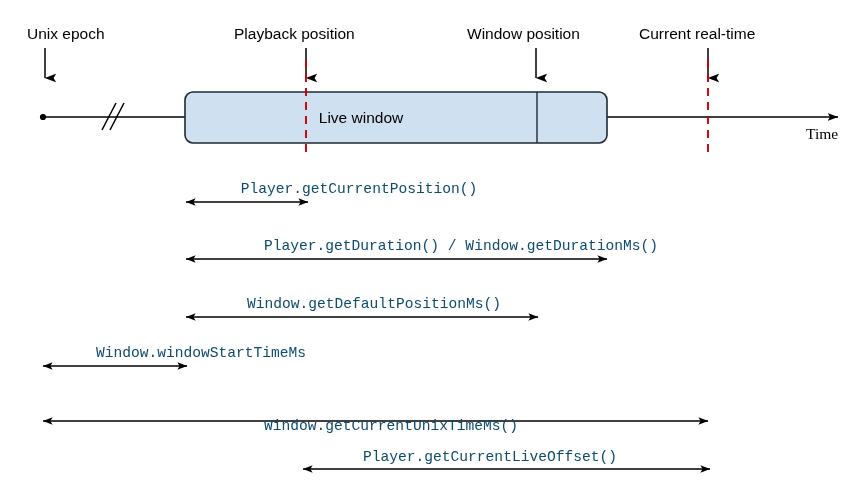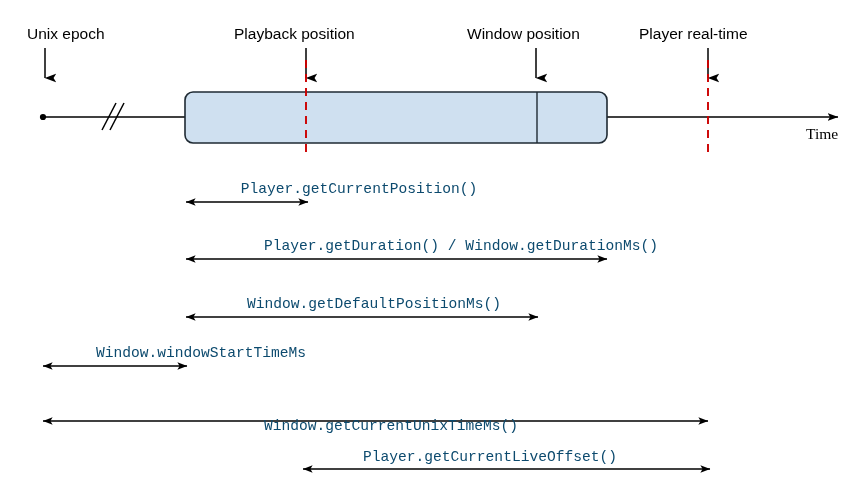--- a/index.html
+++ b/index.html
@@ -109,22 +109,23 @@
       <line x1="186" y1="317" x2="538" y2="317" stroke="#000000" stroke-width="1.3" marker-start="url(#arrowStartBlack)" marker-end="url(#arrowEndBlack)"></line>
       <line x1="43" y1="366" x2="187" y2="366" stroke="#000000" stroke-width="1.3" marker-start="url(#arrowStartBlack)" marker-end="url(#arrowEndBlack)"></line>
       <line x1="43" y1="421" x2="708" y2="421" stroke="#000000" stroke-width="1.3" marker-start="url(#arrowStartBlack)" marker-end="url(#arrowEndBlack)"></line>
       <line x1="303" y1="469" x2="710" y2="469" stroke="#000000" stroke-width="1.3" marker-start="url(#arrowStartBlack)" marker-end="url(#arrowEndBlack)"></line>
     </g>
   </svg>
 
   <div class="marker-label" style="left:7px; top:26px;margin-left:20px;">Unix epoch</div>
   <div class="marker-label" style="left:234px; top:26px;">Playback position</div>
   <div class="marker-label" style="left:467px; top:26px;">Window position</div>
-  <div class="marker-label" style="left:639px; top:26px;">Player real-time</div>
+  <div class="marker-label" style="left:639px; top:26px;">Current real-time</div>
 
+  <div class="window-label" style="left:185px; top:110px; width:352px;">Live window</div>
 
   <div class="axis-label" style="left:806px; top:126px;font-family:Liberation Serif, serif;">Time</div>
 
   <div class="api-label" style="left:359px; top:182px; transform:translateX(-50%);">Player.getCurrentPosition()</div>
   <div class="api-label" style="left:461px; top:239px; transform:translateX(-50%);">Player.getDuration() / Window.getDurationMs()</div>
   <div class="api-label" style="left:201px; top:346px; transform:translateX(-50%);">Window.windowStartTimeMs</div>
   <div class="api-label" style="left:374px; top:297px; transform:translateX(-50%);">Window.getDefaultPositionMs()</div>
   <div class="api-label" style="left:371px; top:419px; transform:translateX(-50%);margin-left:20px;">Window.getCurrentUnixTimeMs()</div>
   <div class="api-label" style="left:490px; top:450px; transform:translateX(-50%);">Player.getCurrentLiveOffset()</div>
 

